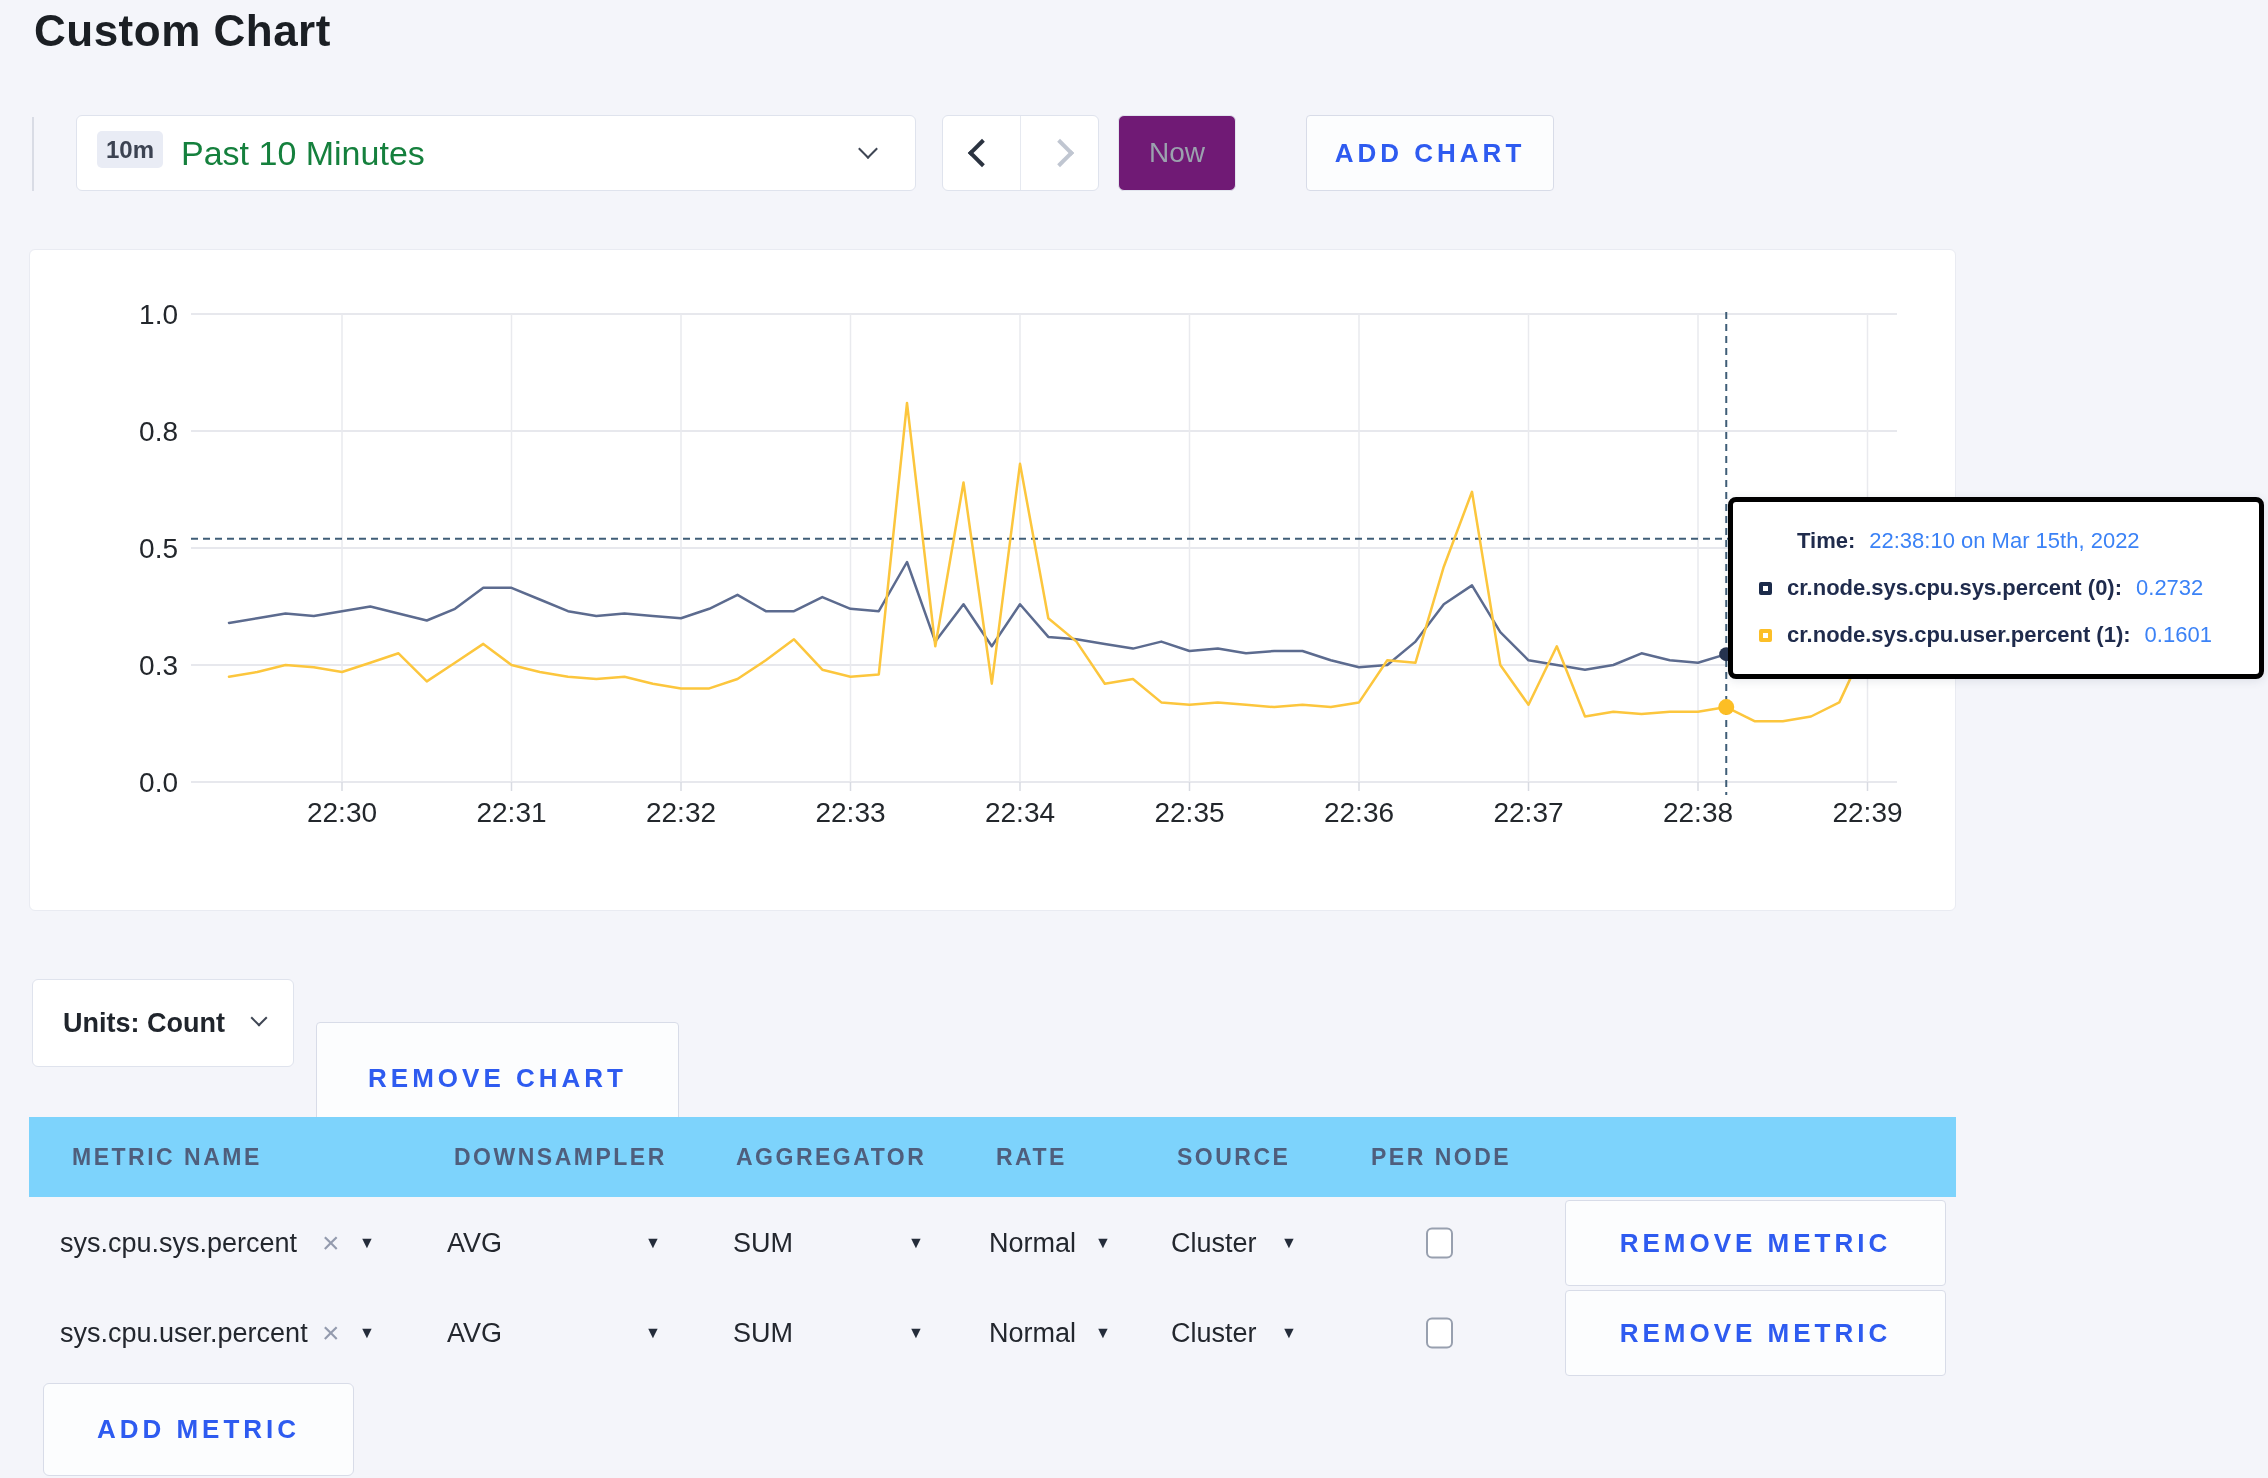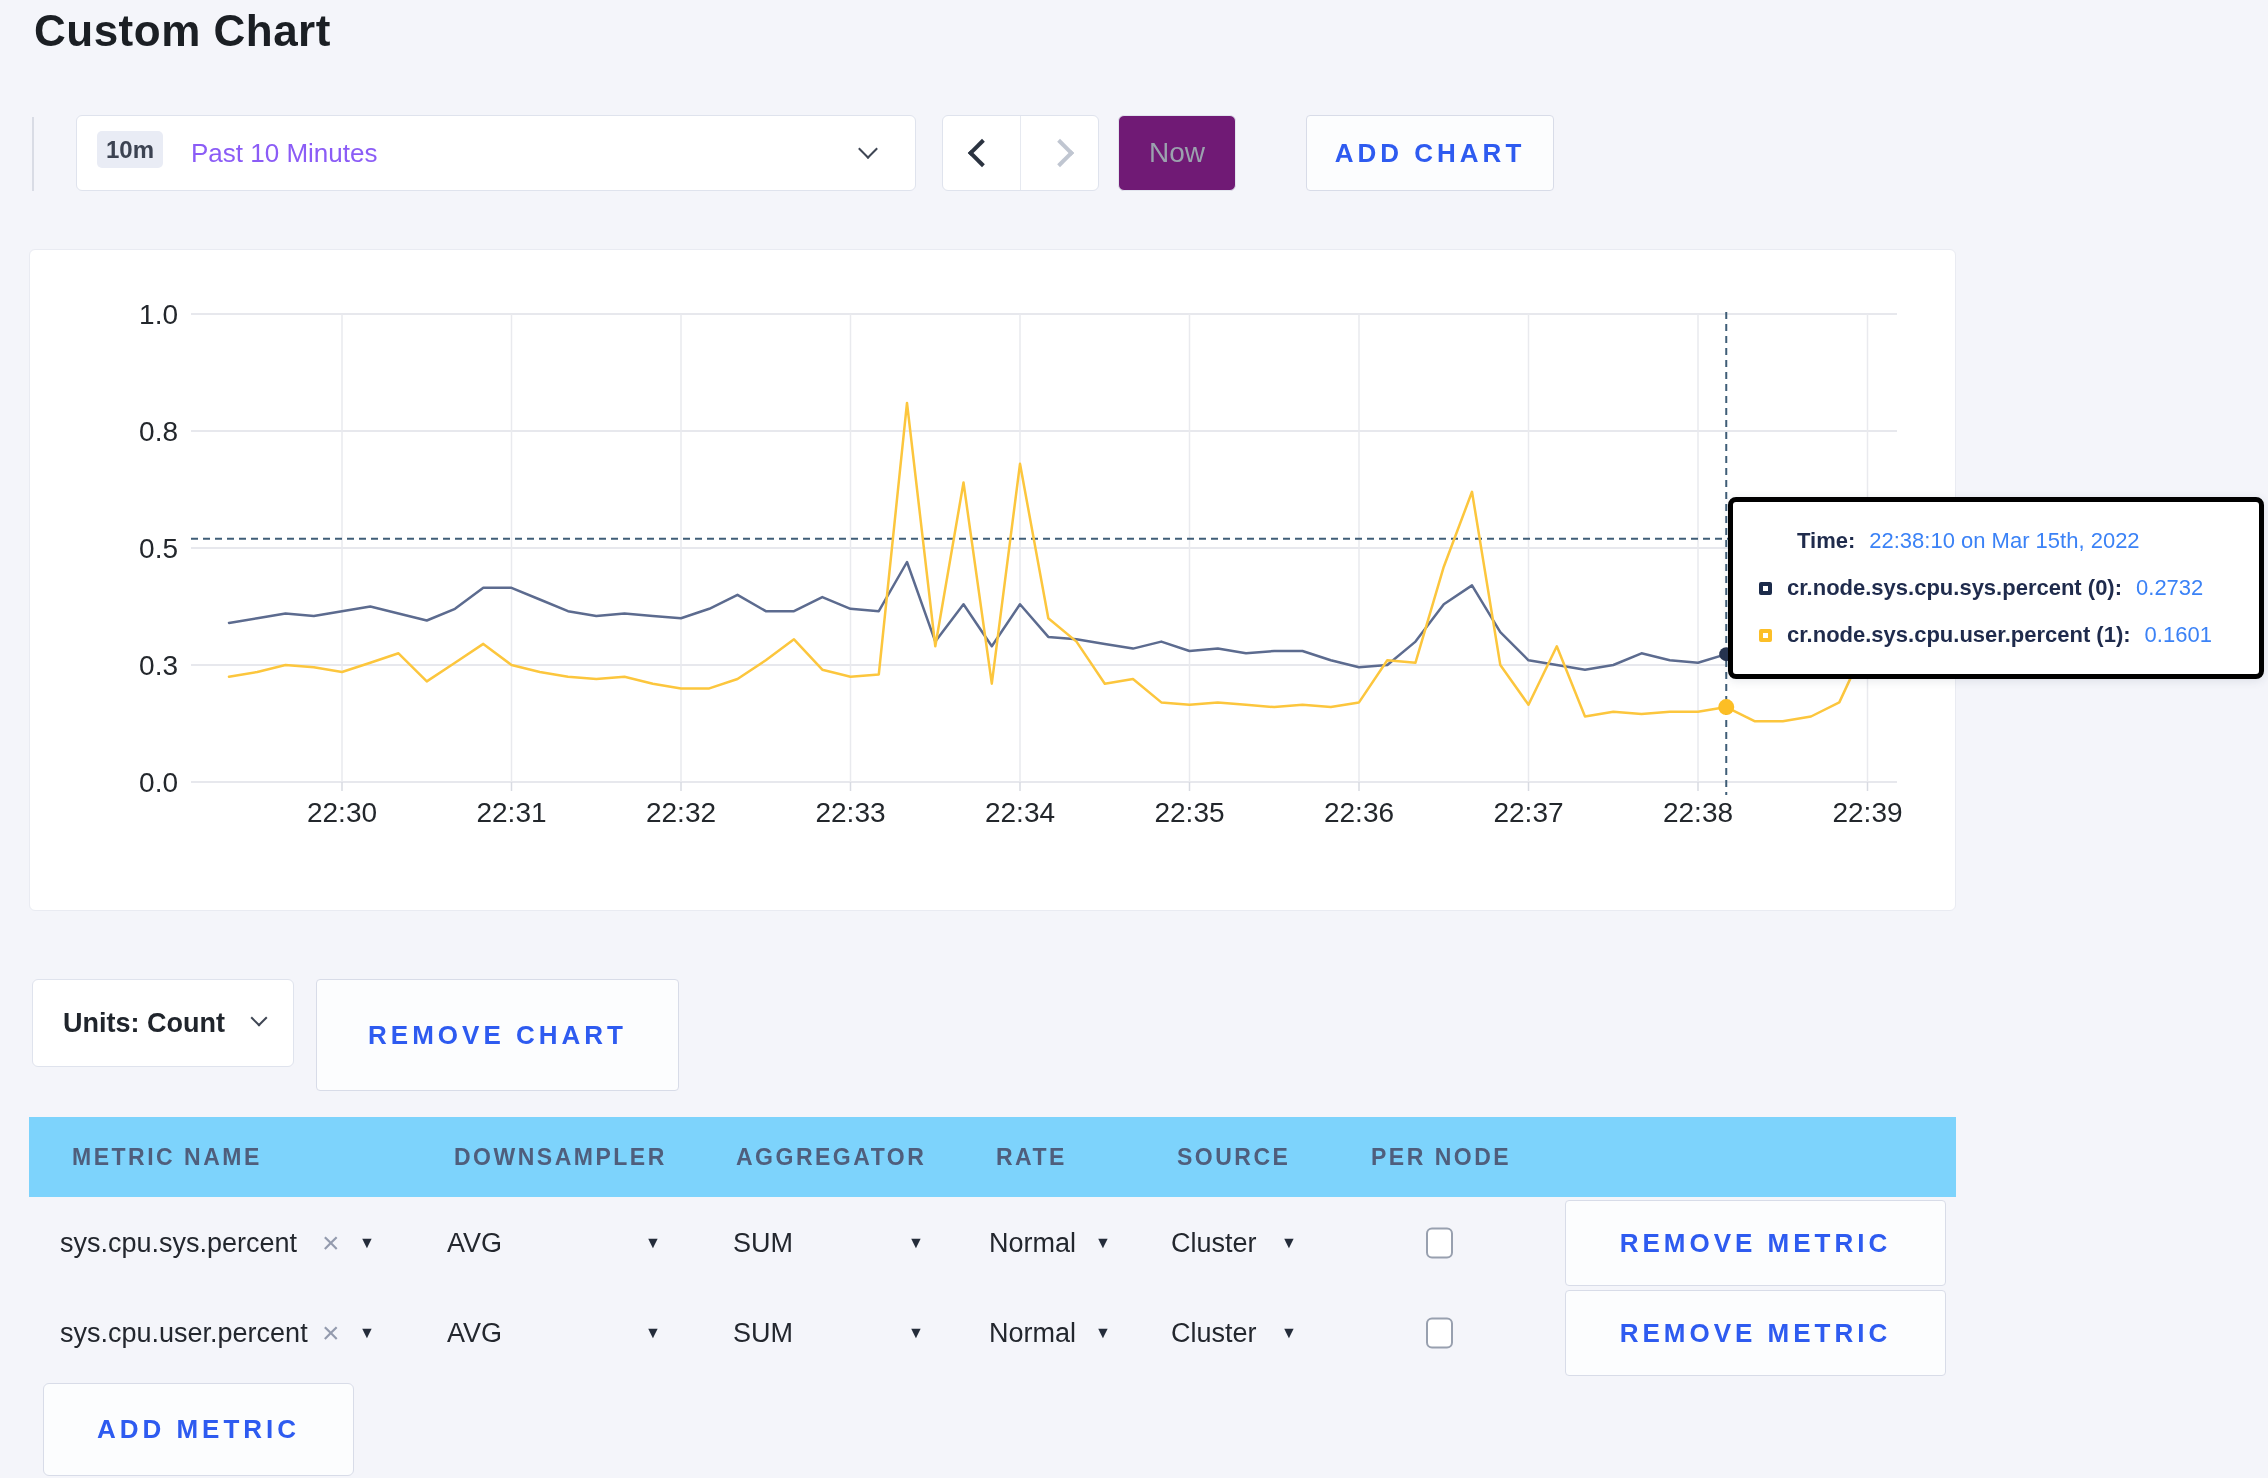--- a/index.html
+++ b/index.html
@@ -8,21 +8,21 @@
   .page { position:relative; width:2268px; height:1478px; background:#f4f5fa; }
 
   .page-title { position:absolute; left:34px; top:6px; font-size:44px; font-weight:600; color:#1b1f24; letter-spacing:0.5px; }
 
   
   .tb-divider { position:absolute; left:32px; top:117px; width:2px; height:74px; background:#d9dce5; }
   .time-dropdown { position:absolute; left:76px; top:115px; width:840px; height:76px; background:#fff;
     border:1.5px solid #dfe3ed; border-radius:6px; cursor:pointer; }
   .tw-badge { position:absolute; left:20px; top:15px; width:66px; height:37px; background:#e9ecf5; border-radius:5px;
     font-size:24px; font-weight:700; color:#3c4352; display:flex; align-items:center; justify-content:center; }
-  .tw-label { position:absolute; left:114px; top:50%; transform:translateY(-50%); font-size:26px; color:#8b5cf6; }
+  .tw-label { position:absolute; left:104px; top:50%; transform:translateY(-50%); font-size:34px; color:#15803d; }
   .chev { display:inline-block; border-style:solid; border-color:#3f4654; border-width:0 2.5px 2.5px 0; padding:6px; }
   .chev.down { transform:rotate(45deg); }
   .time-dropdown .chev { position:absolute; right:40px; top:26px; }
 
   .range-arrows { position:absolute; left:942px; top:115px; width:157px; height:76px; background:#fff;
     border:1.5px solid #dfe3ed; border-radius:6px; display:flex; }
   .arrow-btn { flex:1; display:flex; align-items:center; justify-content:center; cursor:pointer; }
   .arrow-btn + .arrow-btn { border-left:1.5px solid #e6e9f0; }
   .chev-l { display:inline-block; border-style:solid; border-width:0 0 4px 4px; border-color:#2b3340; padding:8px; transform:rotate(45deg); }
   .chev-r { display:inline-block; border-style:solid; border-width:4px 4px 0 0; border-color:#c0c6d1; padding:8px; transform:rotate(45deg); }
@@ -49,21 +49,21 @@
   .tt-time { margin-left:38px; }
   .tt-label { font-weight:700; color:#1f2b4c; }
   .tt-value { margin-left:14px; font-weight:400; color:#3b82f6; }
   .tt-swatch { width:13px; height:13px; border:4px solid #000; border-radius:2px; margin-right:15px; flex:none; background:#fff; }
 
   
   .units-select { position:absolute; left:32px; top:979px; width:262px; height:88px; background:#fff;
     border:1.5px solid #dfe3ed; border-radius:6px; cursor:pointer; }
   .units-select .label { position:absolute; left:30px; top:50%; transform:translateY(-50%); font-size:27px; font-weight:700; color:#20252c; }
   .units-select .chev { position:absolute; right:28px; top:32px; border-width:0 2px 2px 0; padding:5px; }
-  .remove-chart-btn { position:absolute; left:316px; top:979px; width:363px; height:112px; }
+  .remove-chart-btn { position:absolute; left:316px; top:1022px; width:363px; height:112px; }
 
   
   .tbl-header { position:absolute; left:29px; top:1117px; width:1927px; height:80px; background:#7dd3fc; }
   .tbl-header span { position:absolute; top:0; line-height:80px; font-size:23px; font-weight:600; letter-spacing:2.5px; color:#4f5e7c; }
   .h-metric { left:43px; } .h-down { left:425px; } .h-agg { left:707px; } .h-rate { left:967px; } .h-source { left:1148px; } .h-node { left:1342px; }
 
   .m-row { position:absolute; left:29px; width:1927px; height:90px; }
   .m-row1 { top:1198px; } .m-row2 { top:1288px; }
   .m-row > * { position:absolute; top:50%; transform:translateY(-50%); }
   .cell-text { font-size:27px; color:#23272e; white-space:nowrap; }

